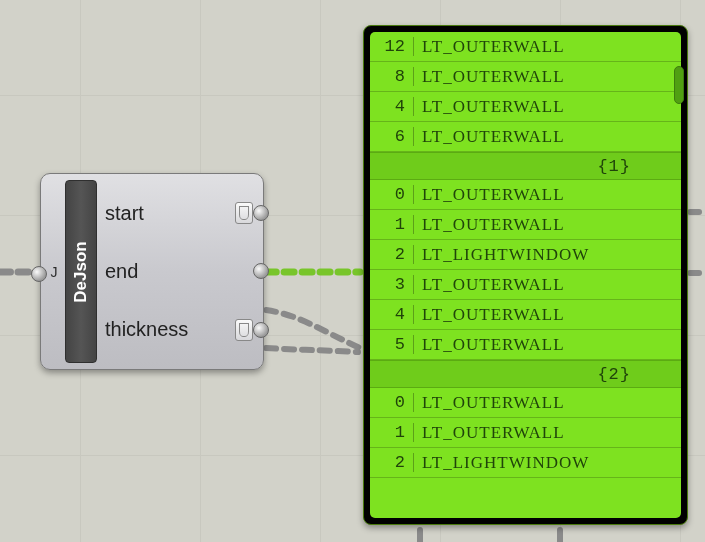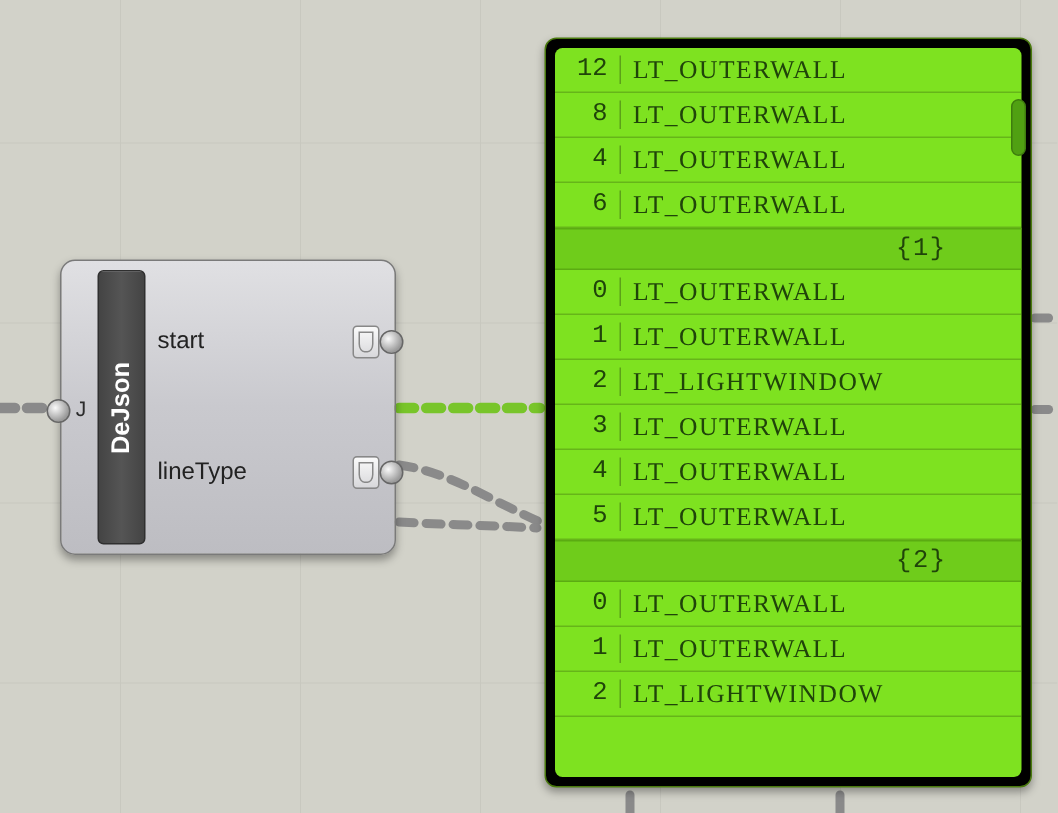--- a/index.html
+++ b/index.html
@@ -73,21 +73,21 @@
     padding: 6px 0;
   }
   .out-row {
     display: flex;
     align-items: center;
     height: 34px;
     position: relative;
   }
   .out-label {
     flex: 1;
-    font-size: 16px;
+    font-size: 20px;
     color: #222;
     padding-left: 6px;
   }
   .mod-icon {
     width: 18px;
     height: 22px;
     margin-right: 6px;
     border: 1px solid #888;
     border-radius: 3px;
     background: linear-gradient(#fafafa,#d8d8db);
@@ -225,21 +225,25 @@
     <div class="title-bar">
       <div class="title-text">DeJson</div>
     </div>
     <div class="outputs" id="outputs">
         <div class="out-row">
           <div class="out-label">start</div>
           <div class="mod-icon"></div>
           <div class="grip"></div>
         </div>
         <div class="out-row">
-          <div class="out-label">lineType</div>
+          <div class="out-label">end</div>
+          <div class="grip"></div>
+        </div>
+        <div class="out-row">
+          <div class="out-label">thickness</div>
           <div class="mod-icon"></div>
           <div class="grip"></div>
         </div>
       </div>
   </div>
 </div>
 
 <div class="panel">
   <div class="panel-body" id="panel-body">
       <div class="p-row">

